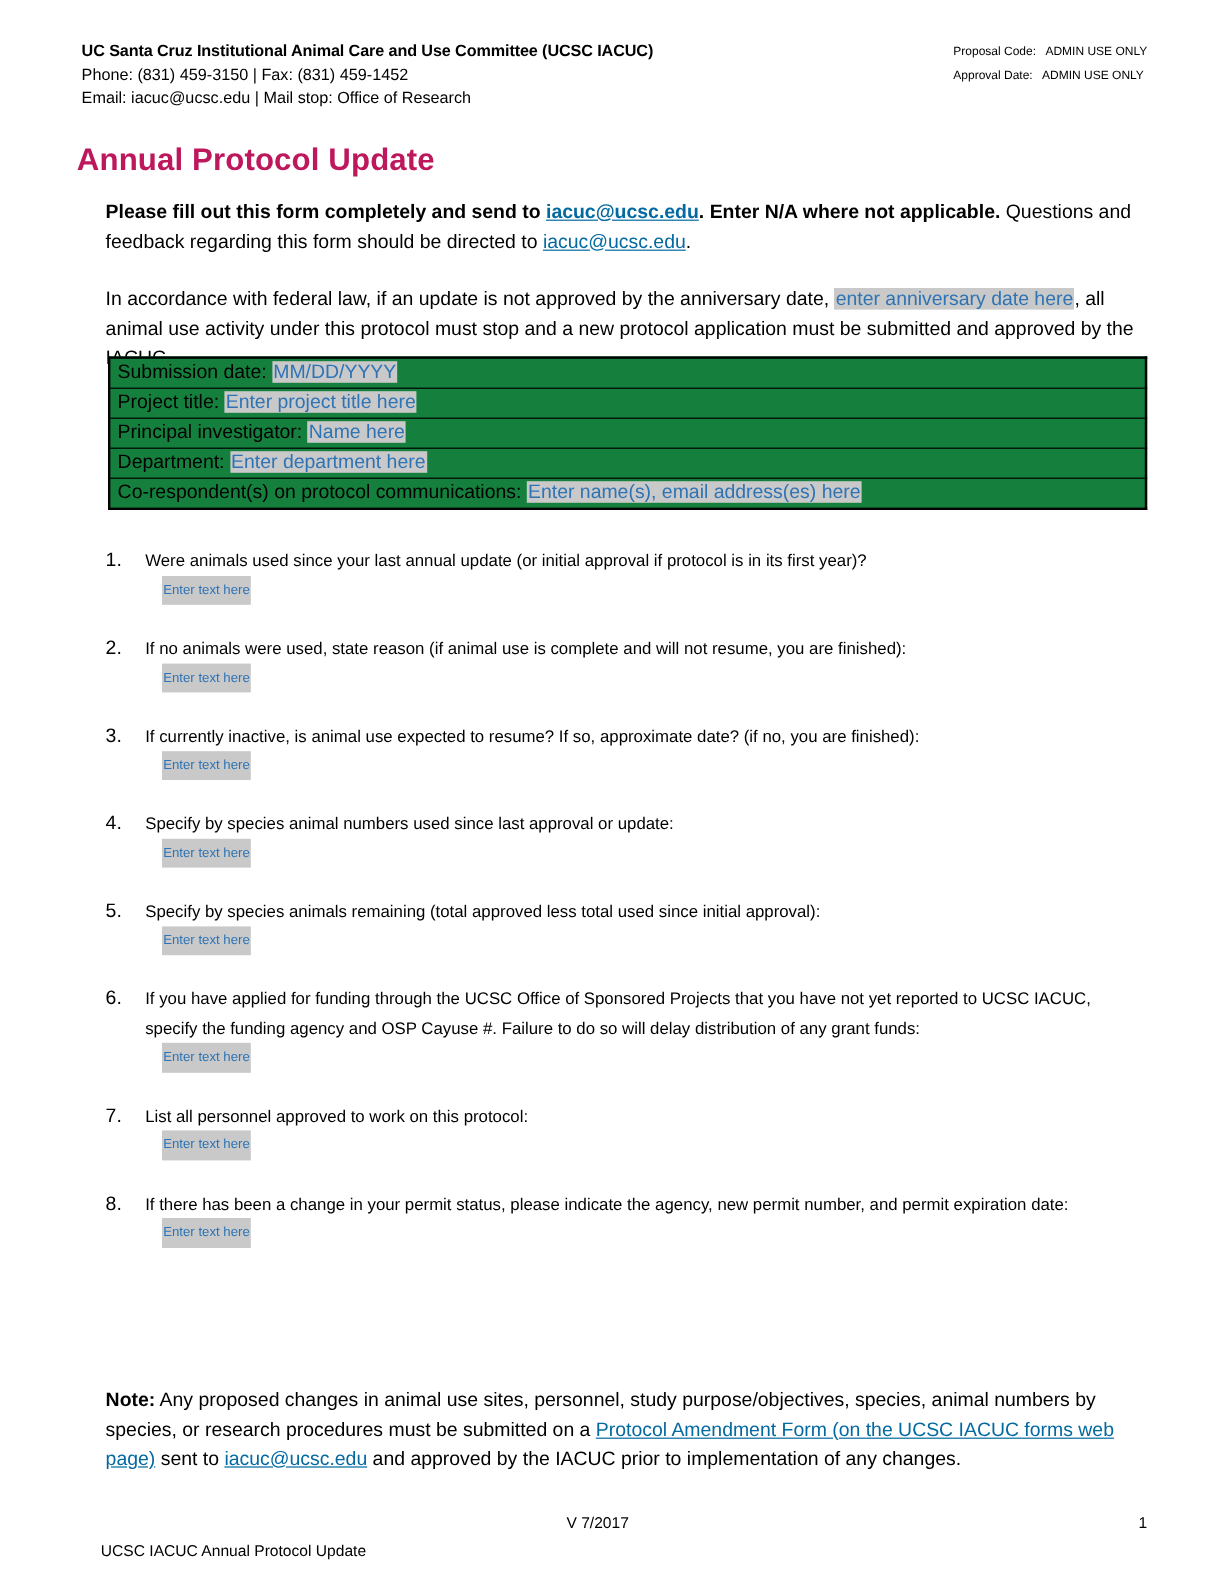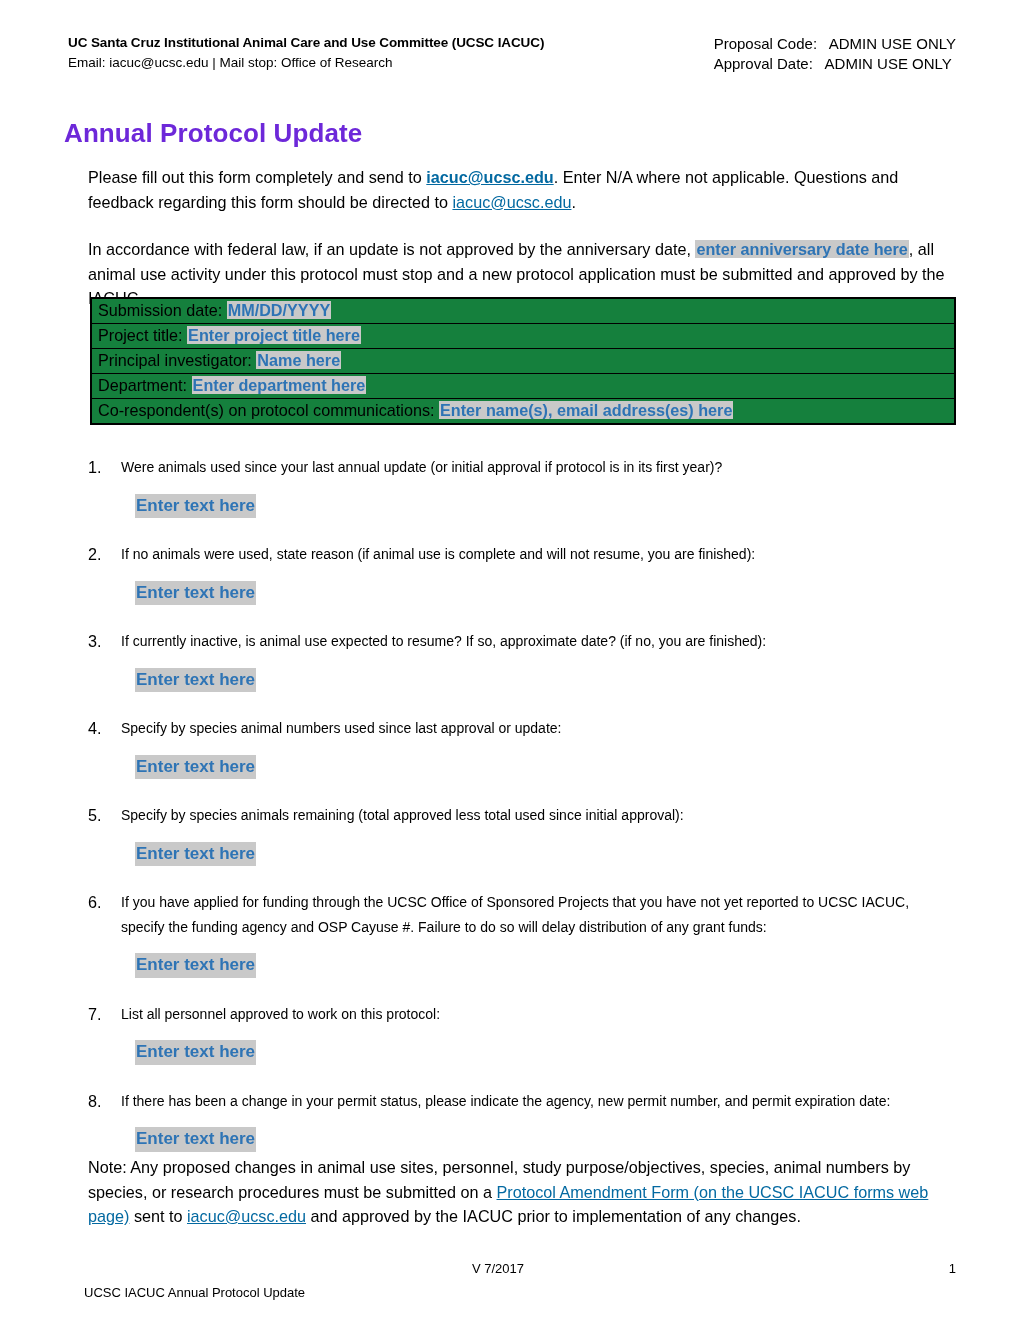--- a/index.html
+++ b/index.html
@@ -41,35 +41,35 @@
   }
   .header-org {
     font-weight: bold;
     font-size: 13.5px;
     letter-spacing: -0.1px;
   }
   .header-line {
     font-size: 13.5px;
   }
   .header-right {
-    font-size: 15px;
+    font-size: 10px;
     line-height: 19.5px;
     text-align: left;
     white-space: nowrap;
     padding-top: 1px;
   }
 
   
   .doc-title {
     position: absolute;
     left: 64px;
     top: 118px;
     font-size: 26px;
     font-weight: bold;
-    color: #6d28d9;
+    color: #be185d;
     letter-spacing: 0.1px;
   }
 
   
   .content {
     position: absolute;
     left: 88px;
     top: 165px;
     width: 868px;
   }
@@ -79,34 +79,33 @@
     line-height: 24.5px;
     margin: 0 0 0 0;
     text-align: left;
   }
   .para.instruct {
     margin-bottom: 23px;
   }
   .para.federal {
     margin-bottom: 22px;
   }
-  .b { font-weight: normal; }
+  .b { font-weight: bold; }
 
   a.link {
     color: #0369a1;
     text-decoration: underline;
     font-weight: inherit;
   }
   a.link.bold { font-weight: bold; }
 
   .fill {
     color: #2E74B5;
     background: #C9C9C9;
     padding: 0 1px;
-    font-weight: bold;
   }
 
   
   .info-table {
     position: absolute;
     left: 90px;
     top: 297px;
     width: 866px;
     border-collapse: collapse;
     border: 2.5px solid #000000;
@@ -139,22 +138,22 @@
     flex: 0 0 33px;
     font-size: 16.2px;
     line-height: 24.5px;
   }
   .q-text {
     flex: 1 1 auto;
     font-size: 14px;
     line-height: 24.5px;
   }
   .q-answer {
-    margin: 14px 0 24px 47px;
-    font-size: 17px;
+    margin: 0 0 24px 47px;
+    font-size: 11px;
     line-height: 24.5px;
   }
   .q-answer .fill { display: inline-block; }
 
   
   .note {
     position: absolute;
     left: 88px;
     top: 1155px;
     width: 868px;
@@ -189,20 +188,21 @@
   }
 </style>
 </head>
 <body>
 
 <div class="page">
 
   <div class="doc-header">
     <div class="header-left">
       <div class="header-org">UC Santa Cruz Institutional Animal Care and Use Committee (UCSC IACUC)</div>
+      <div class="header-line">Phone: (831) 459-3150 | Fax: (831) 459-1452</div>
       <div class="header-line">Email: iacuc@ucsc.edu | Mail stop: Office of Research</div>
     </div>
     <div class="header-right">
       <div>
         <span>Proposal Code:</span>
         &nbsp;
         <span>ADMIN USE ONLY</span>
       </div>
       <div>
         <span>Approval Date:</span>

